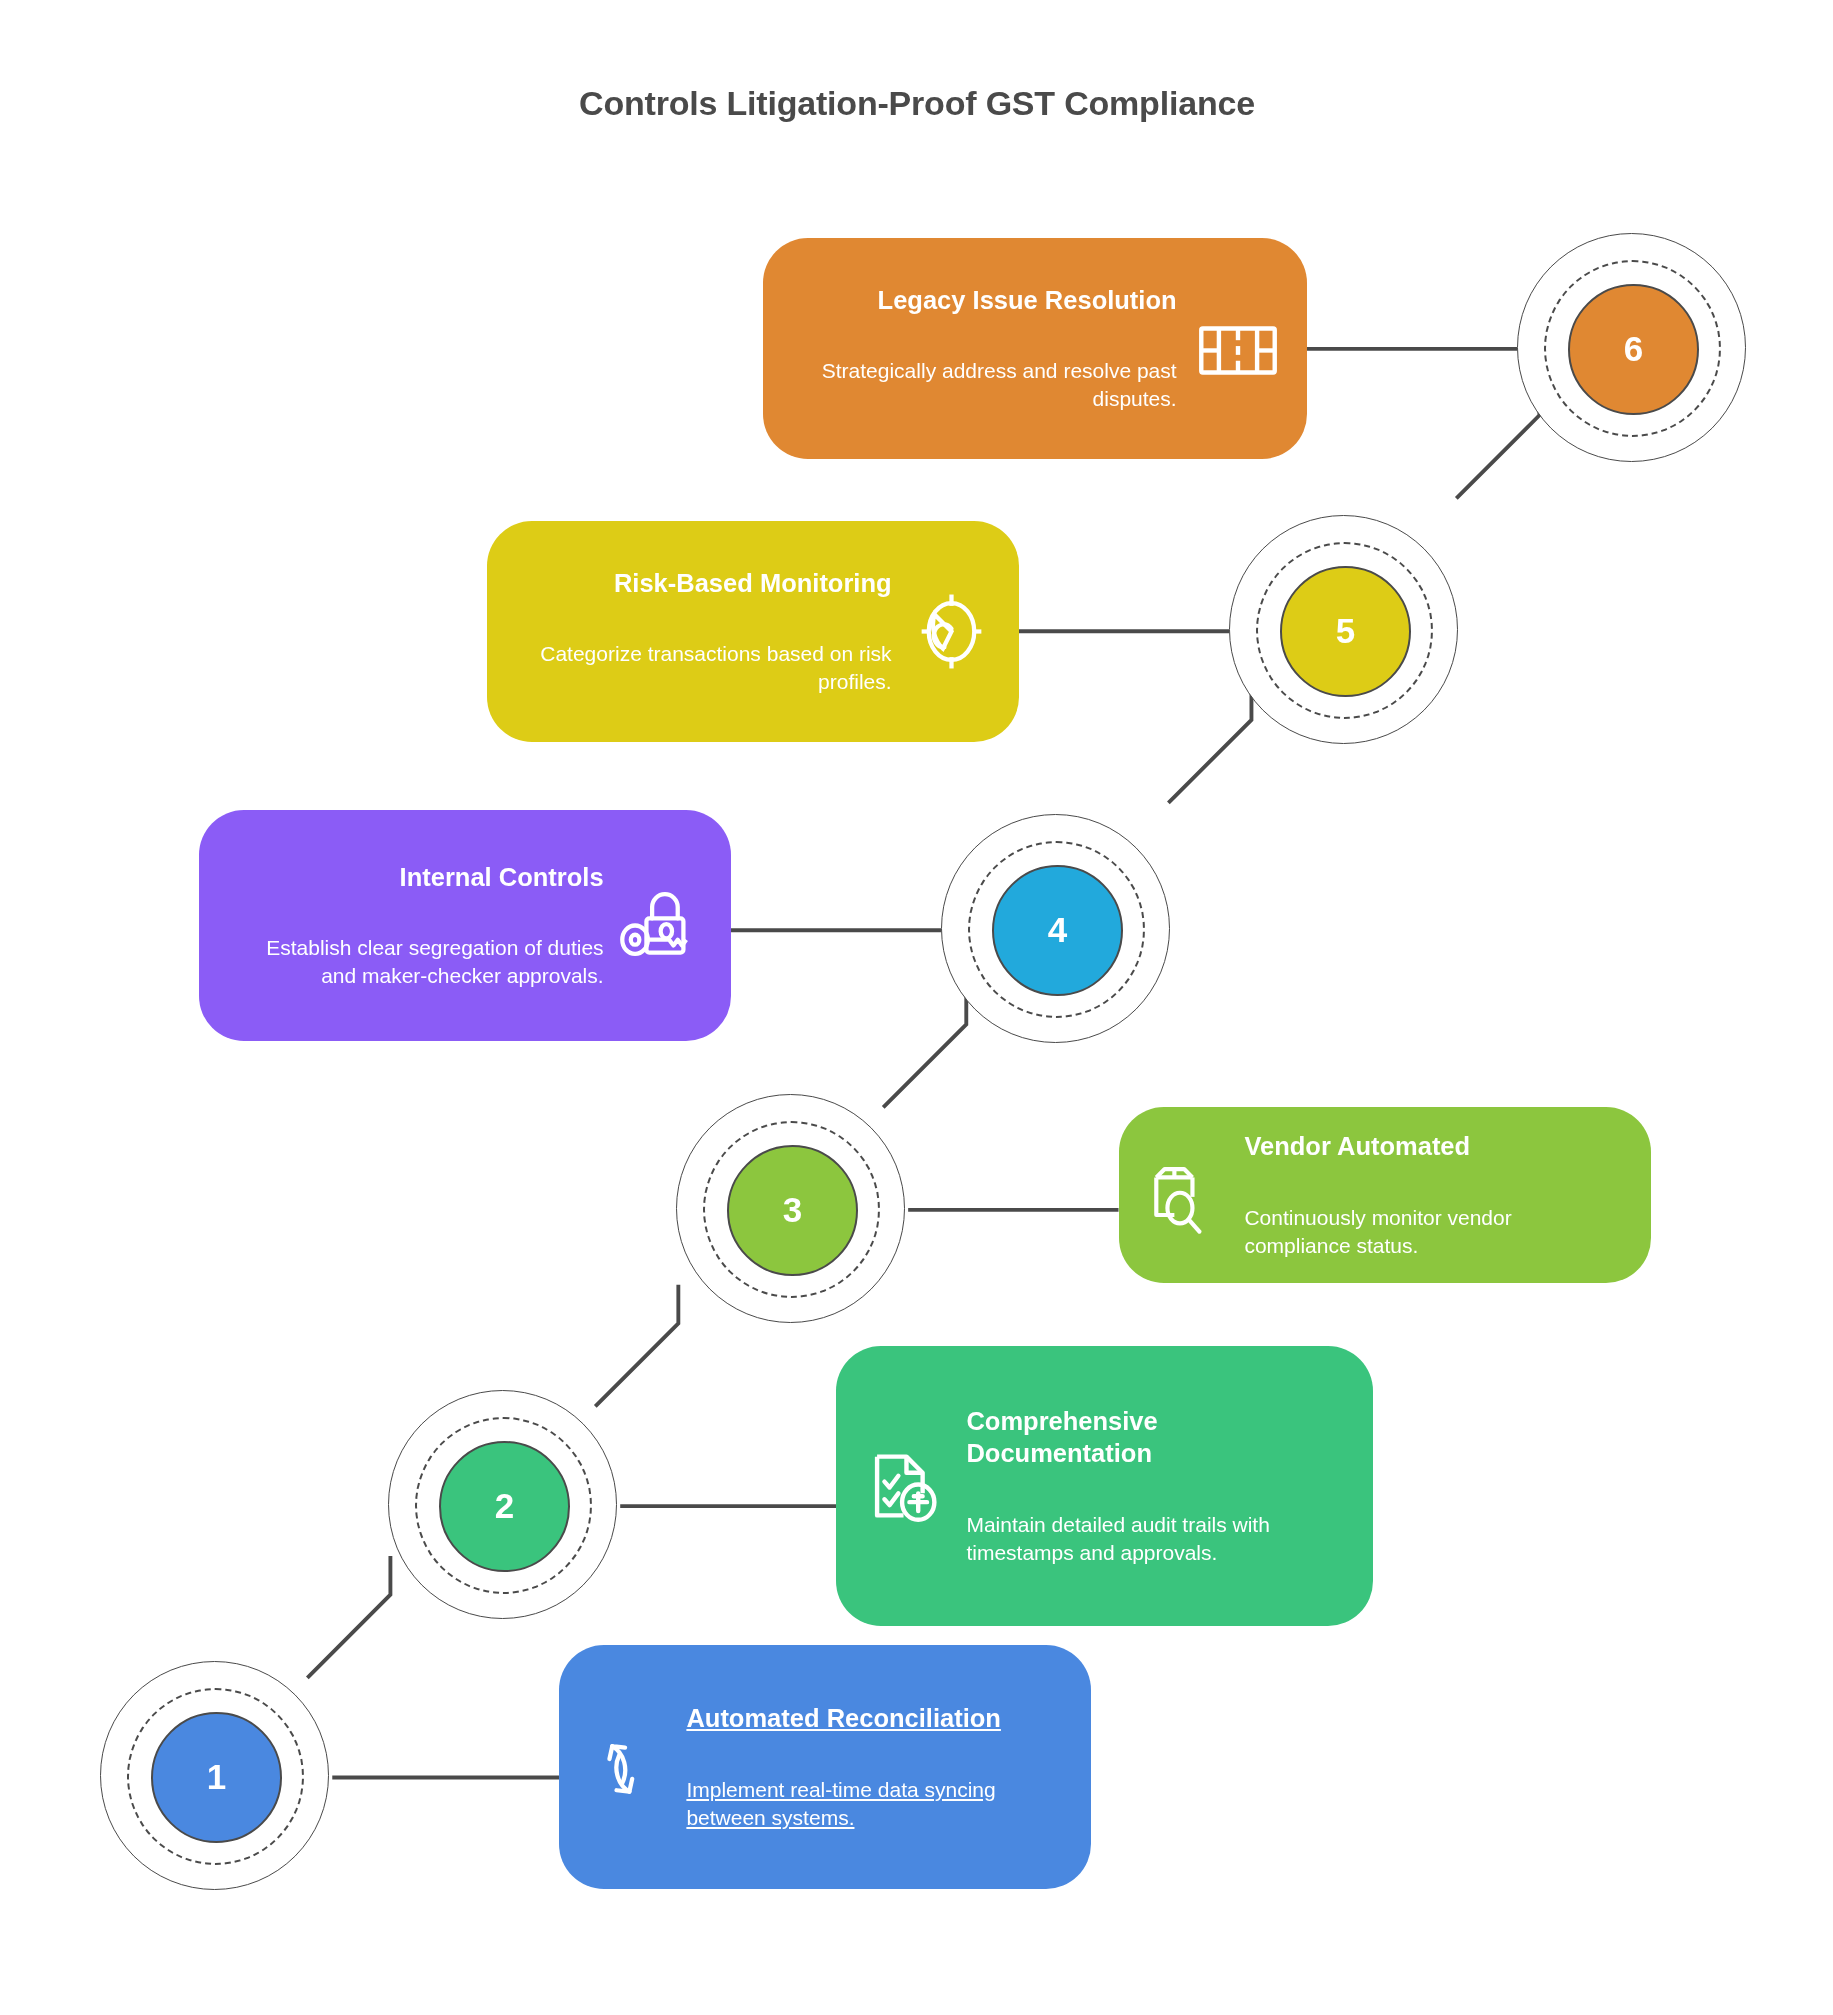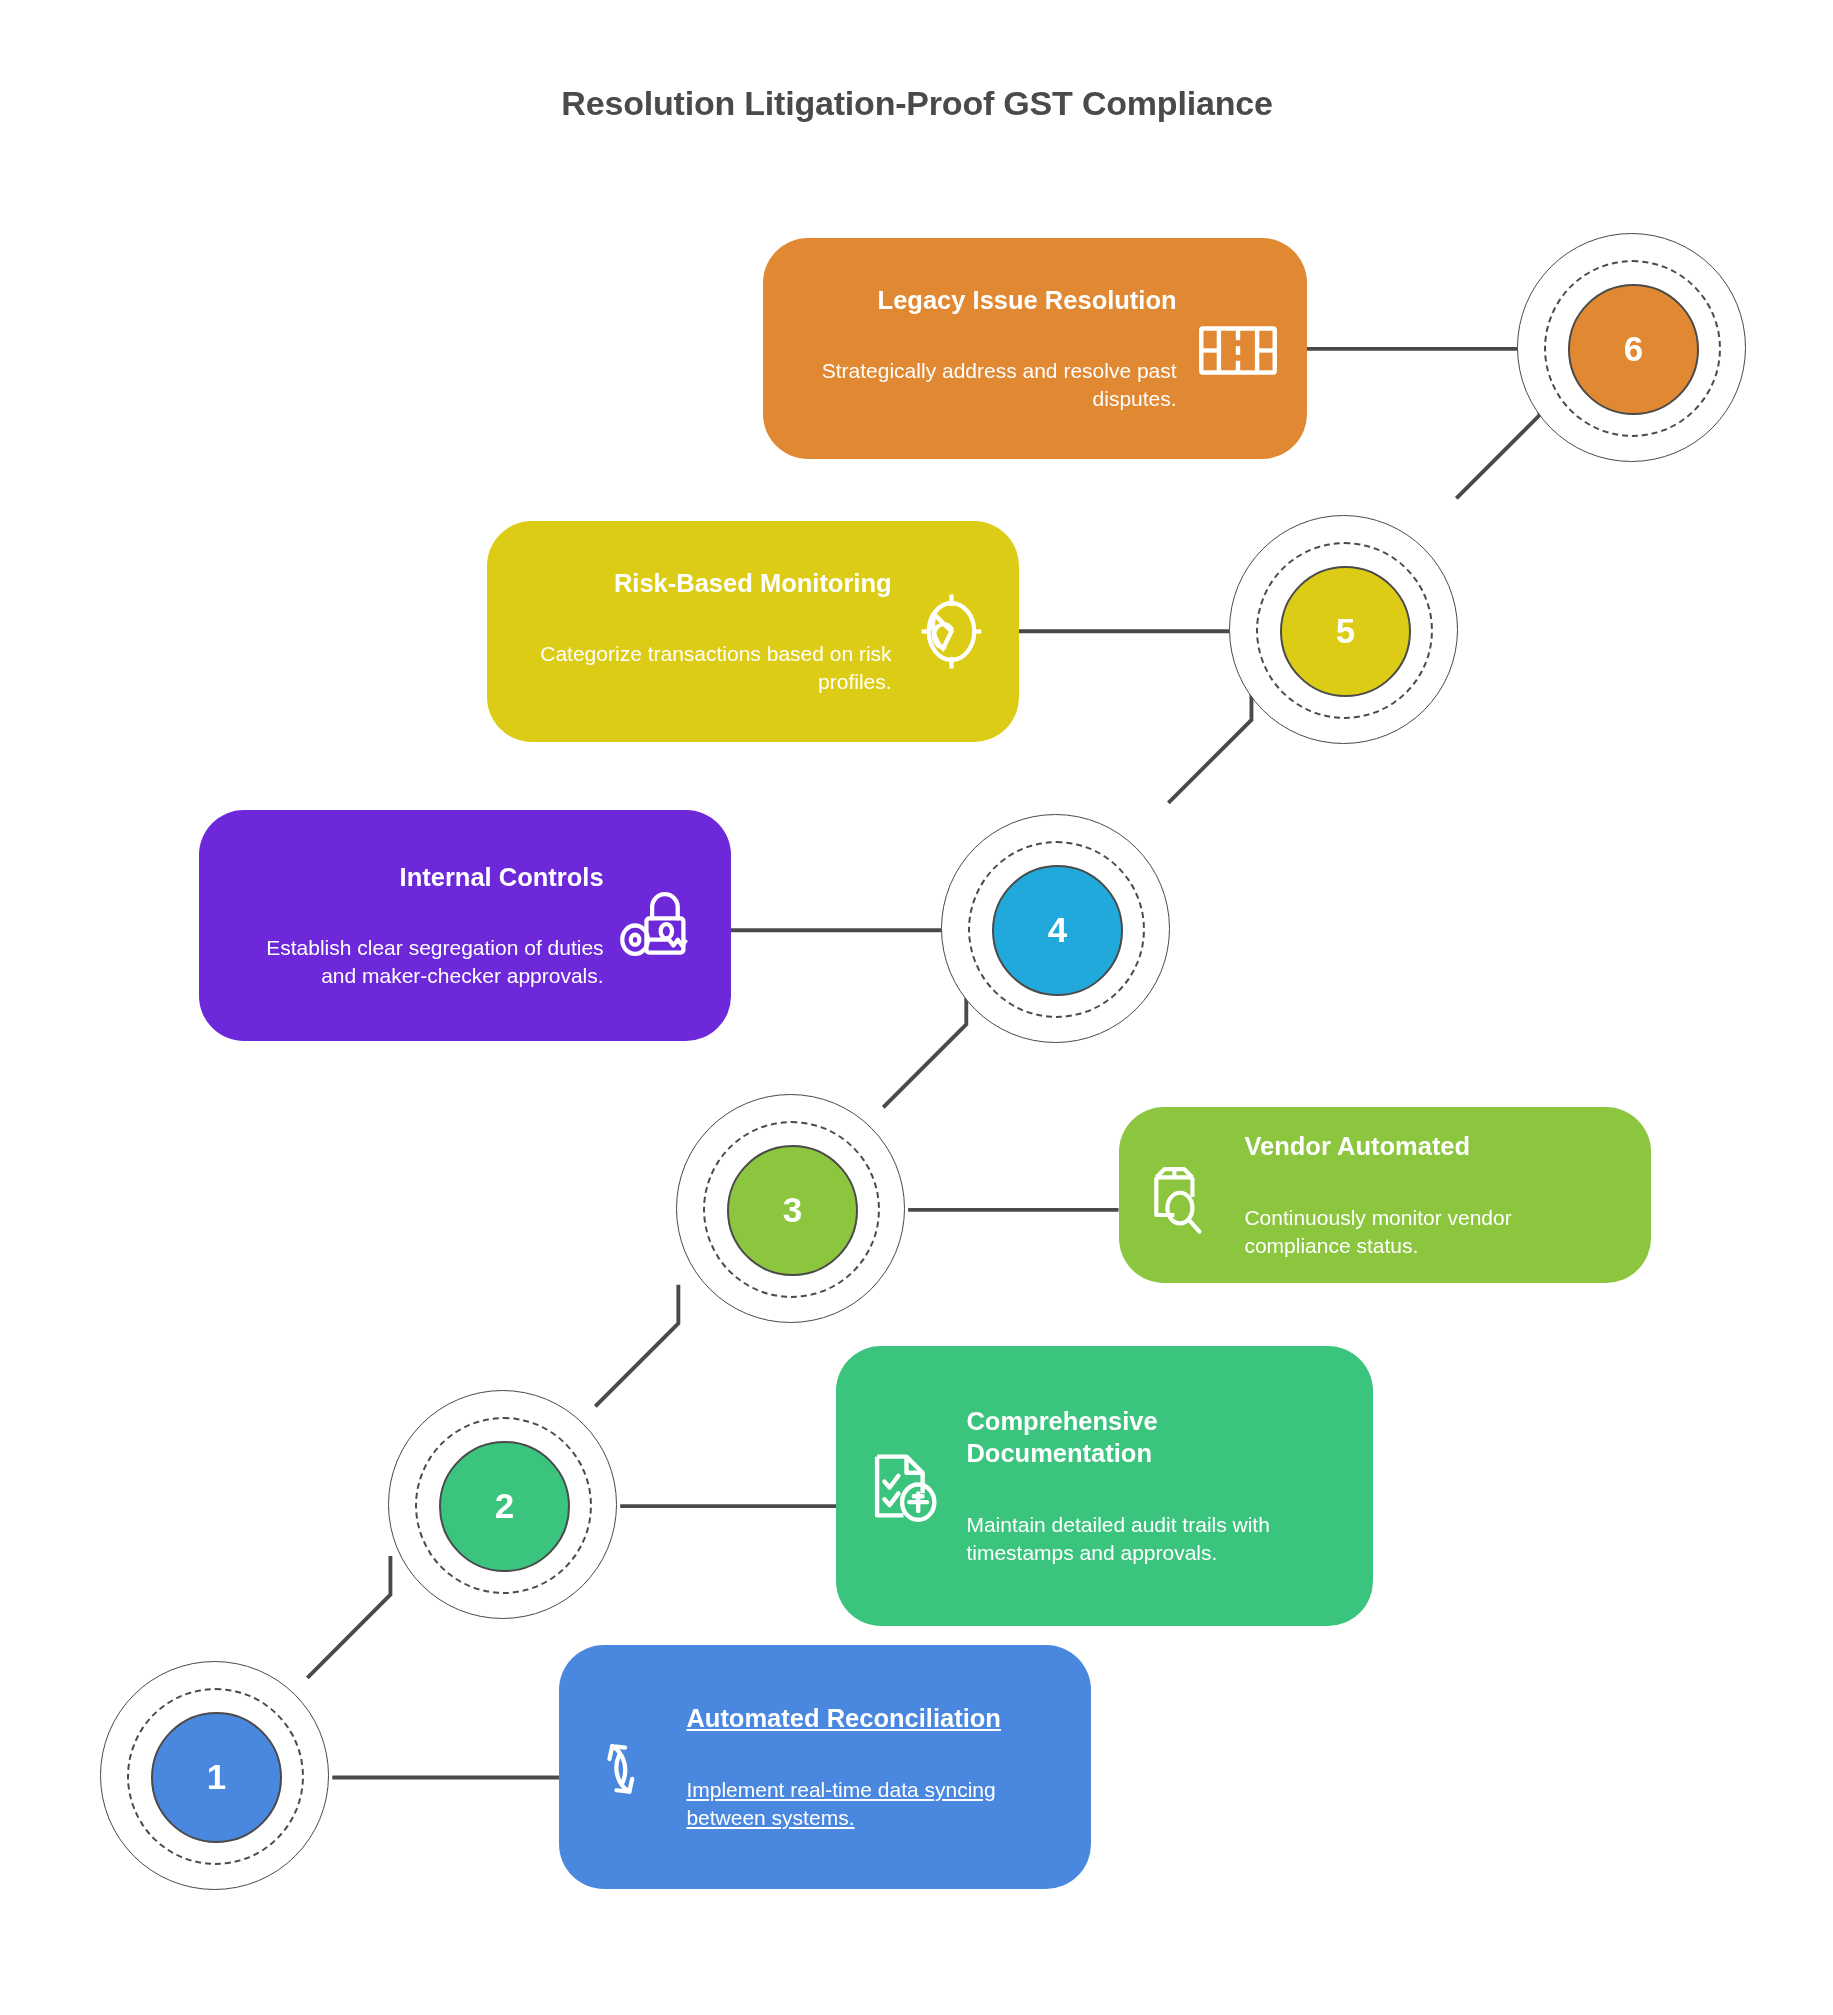--- a/index.html
+++ b/index.html
@@ -124,21 +124,21 @@
   
   .card.right-card { padding: 25.5px 33px 25.5px 22px; }
   .card.right-card .card-body { text-align: left; align-items: flex-start; }
   .card.right-card .card-icon { margin-right: 14.4px; }
 </style>
 </head>
 <body>
 
 <div id="stage">
 
-  <div id="page-title">Resolution Litigation-Proof GST Compliance</div>
+  <div id="page-title">Controls Litigation-Proof GST Compliance</div>
 
   <svg id="connectors" viewBox="0 0 3312 3639" width="1834" height="2015" xmlns="http://www.w3.org/2000/svg">
     <g fill="none" stroke="#4a4a4a" stroke-width="7" stroke-linecap="butt" stroke-linejoin="miter">
 
       <path d="M 600 3210 L 1010 3210"></path>
 
       <path d="M 555 3030 L 705 2880 L 705 2810"></path>
 
       <path d="M 1120 2720 L 1510 2720"></path>
 
@@ -206,21 +206,21 @@
   </div>
 
   <div class="node" style="left:1229px; top:515px;">
     <div class="ring-outer"></div>
     <div class="ring-dashed"></div>
     <div class="disc" style="background:#ddcc16;">
       <span class="disc-num">5</span>
     </div>
   </div>
 
-  <div class="card left-card" style="left:199px; top:810px; width:532px; height:231px; background:#6d28d9;">
+  <div class="card left-card" style="left:199px; top:810px; width:532px; height:231px; background:#8b5cf6;">
     <div class="card-body">
       <div class="card-title">Internal Controls</div>
       <div class="card-desc">Establish clear segregation of duties and maker-checker approvals.</div>
     </div>
     <div class="card-icon">
       <svg width="91" height="91" viewBox="0 0 64 64" fill="none" stroke="#ffffff" stroke-width="3">
         <path d="M 24 27 v -8 a 9 9 0 0 1 18 0 v 8" stroke-linecap="round"></path>
         <rect x="20" y="27" width="26" height="24" rx="2"></rect>
         <ellipse cx="34" cy="36" rx="4" ry="5"></ellipse>
         <ellipse cx="12" cy="42" rx="9" ry="10"></ellipse>

